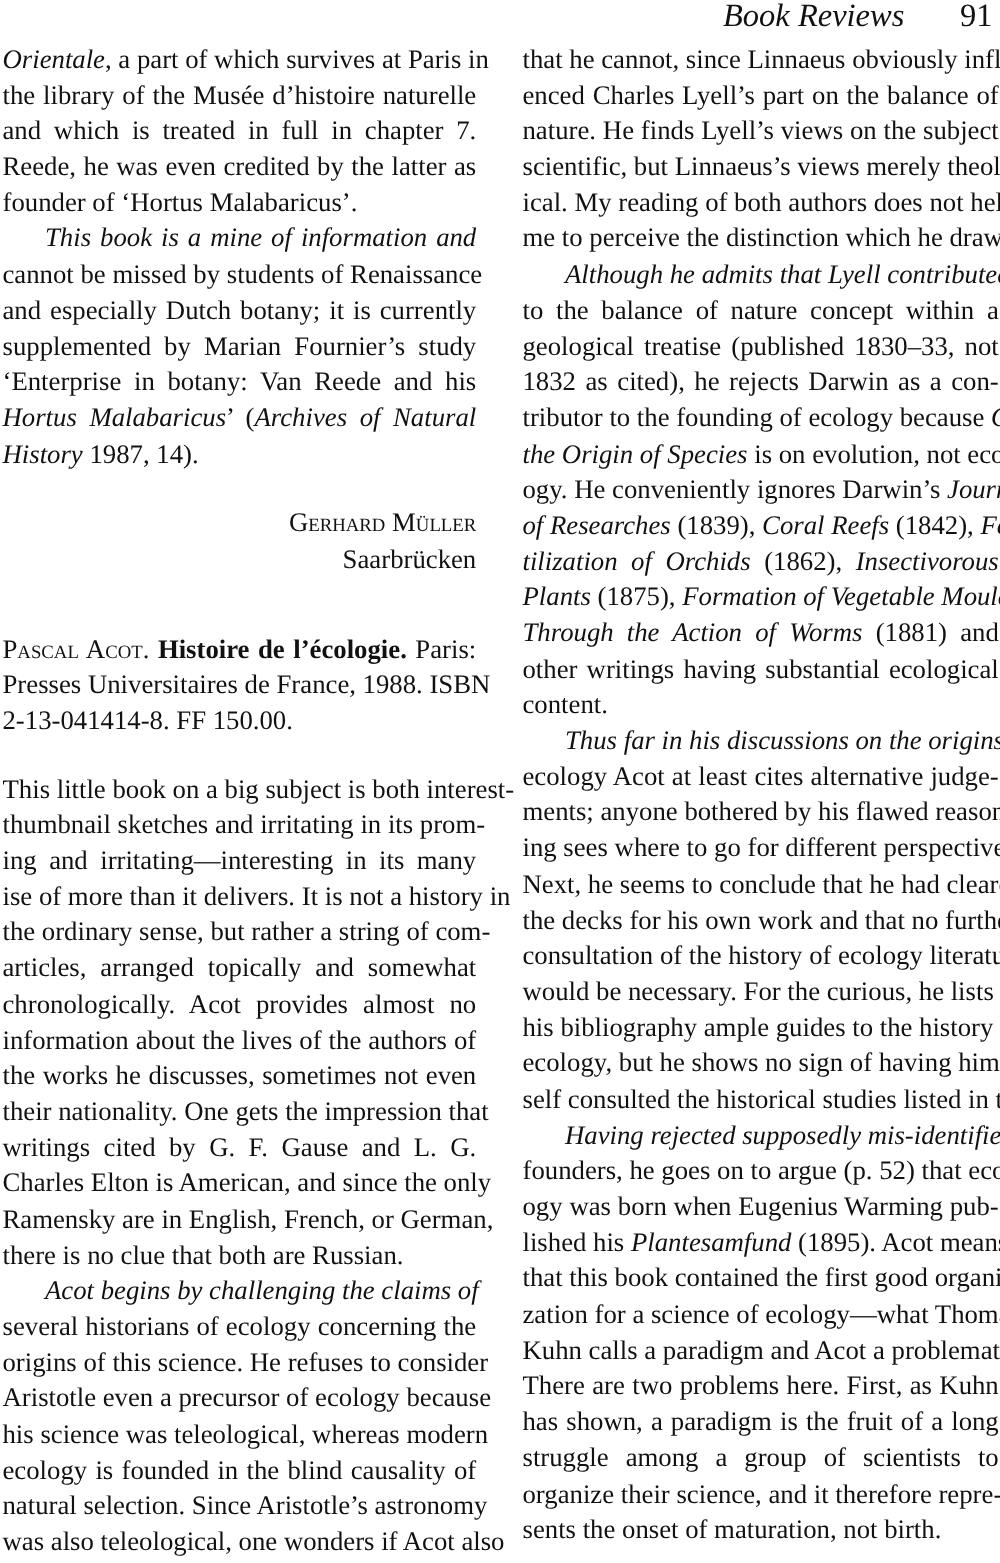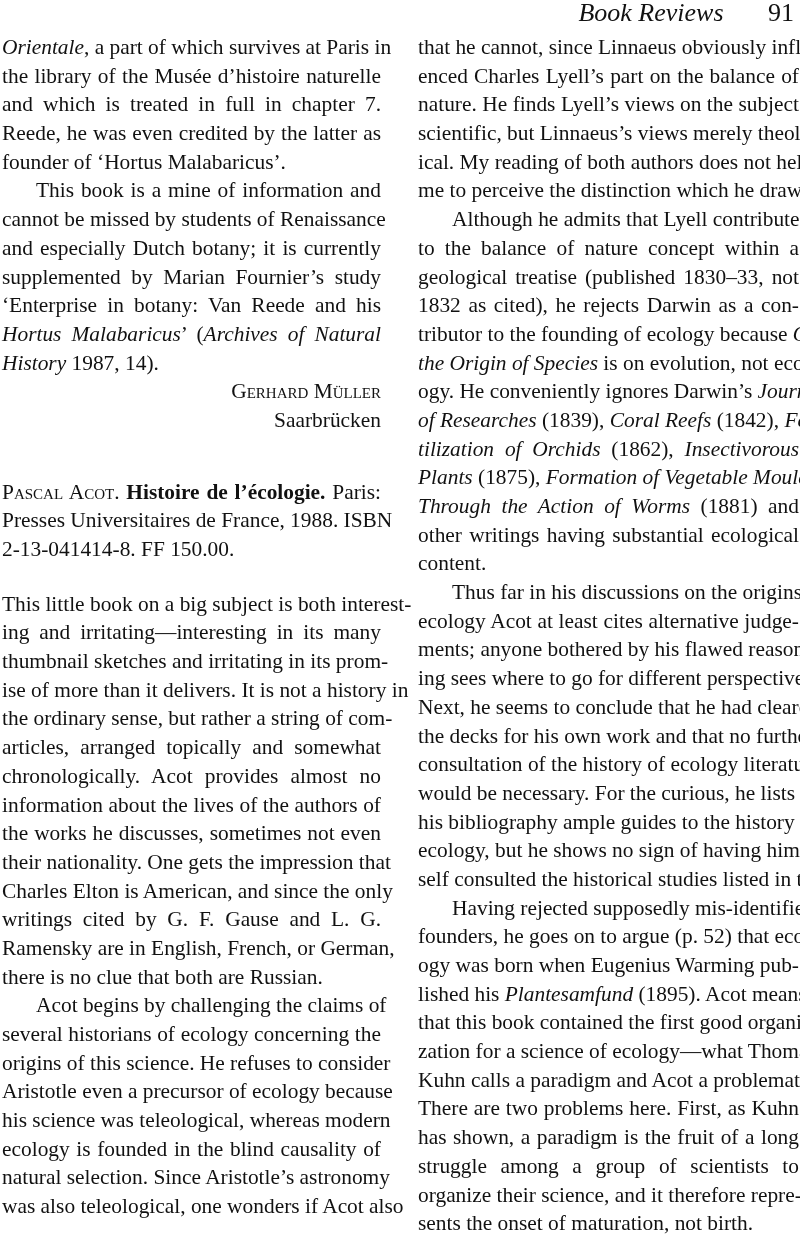--- a/index.html
+++ b/index.html
@@ -5,24 +5,24 @@
   html, body { margin:0; padding:0; background:#ffffff; }
   body { width:800px; height:1250px; overflow:hidden; position:relative;
          font-family:"Liberation Serif","DejaVu Serif",serif; color:#111; }
   .header { position:absolute; top:-4px; right:6px; font-size:26px; line-height:34px; }
   .header .rt { font-style:italic; margin-right:38px; }
   .col { position:absolute; top:33px; width:379px; font-size:21.4px; line-height:28.7px; }
   .col.left { left:2px; }
   .col.right { left:418px; width:381px; }
   .line { display:block; white-space:nowrap; text-align:justify; text-align-last:justify; height:28.7px; overflow:visible; }
   .line.last { text-align-last:left; }
-  .line.ind { padding-left:34px; }
+  .line.ind { padding-left:34px;font-style:italic; }
   .line.rightalign { text-align:right; text-align-last:right; }
   .it { }
-  .sc { font-variant:small-caps; }
+  .sc { font-variant:small-caps;margin-top:27px; }
   .gap { height:28.7px; }
   .gap2 { height:43px; }
 </style>
 </head>
 <body>
 
 <div class="header">
   <span class="rt">Book Reviews</span>
   <span>91</span>
 </div>
@@ -50,31 +50,31 @@
   </div>
   <div class="gap2"></div>
   <div>
       <span class="line "><span class="sc">Pascal Acot</span>. <b>Histoire de l’écologie.</b> Paris:</span>
       <span class="line ">Presses Universitaires de France, 1988. ISBN</span>
       <span class="line last">2-13-041414-8. FF 150.00.</span>
     </div>
   <div class="gap" style="height:26px"></div>
   <div>
       <span class="line ">This little book on a big subject is both interest-</span>
+      <span class="line ">thumbnail sketches and irritating in its prom-</span>
       <span class="line ">ing and irritating—interesting in its many</span>
-      <span class="line ">thumbnail sketches and irritating in its prom-</span>
       <span class="line ">ise of more than it delivers. It is not a history in</span>
       <span class="line ">the ordinary sense, but rather a string of com-</span>
       <span class="line ">articles, arranged topically and somewhat</span>
       <span class="line ">chronologically. Acot provides almost no</span>
       <span class="line ">information about the lives of the authors of</span>
       <span class="line ">the works he discusses, sometimes not even</span>
       <span class="line ">their nationality. One gets the impression that</span>
+      <span class="line ">writings cited by G. F. Gause and L. G.</span>
       <span class="line ">Charles Elton is American, and since the only</span>
-      <span class="line ">writings cited by G. F. Gause and L. G.</span>
       <span class="line ">Ramensky are in English, French, or German,</span>
       <span class="line last">there is no clue that both are Russian.</span>
     </div>
   <div>
       <span class="line ind">Acot begins by challenging the claims of</span>
       <span class="line ">several historians of ecology concerning the</span>
       <span class="line ">origins of this science. He refuses to consider</span>
       <span class="line ">Aristotle even a precursor of ecology because</span>
       <span class="line ">his science was teleological, whereas modern</span>
       <span class="line ">ecology is founded in the blind causality of</span>

